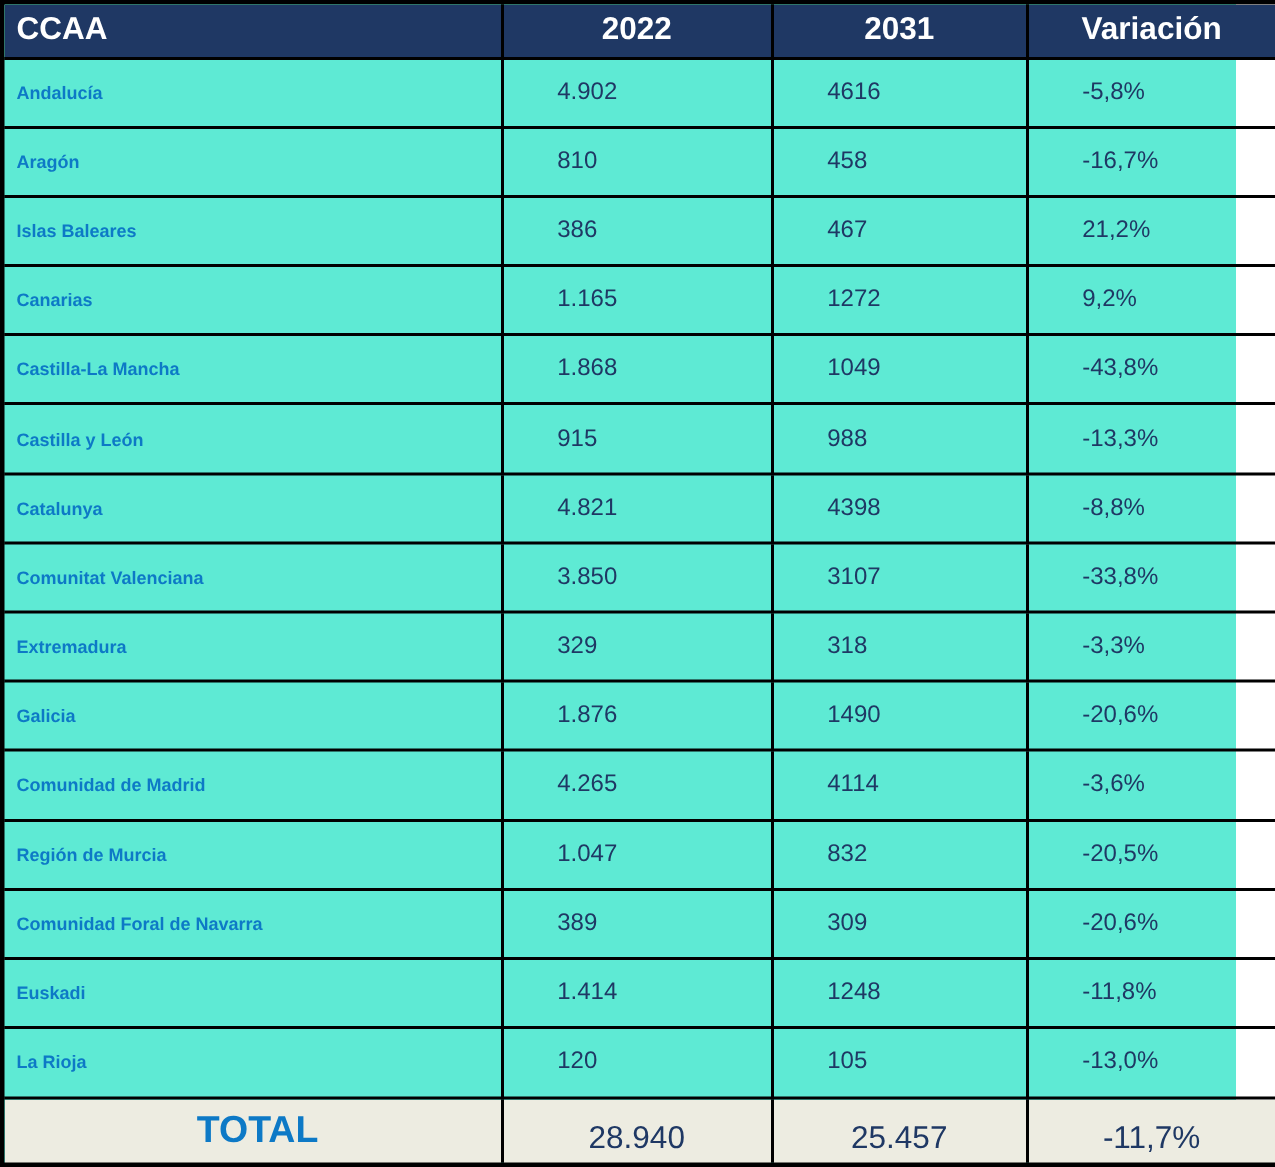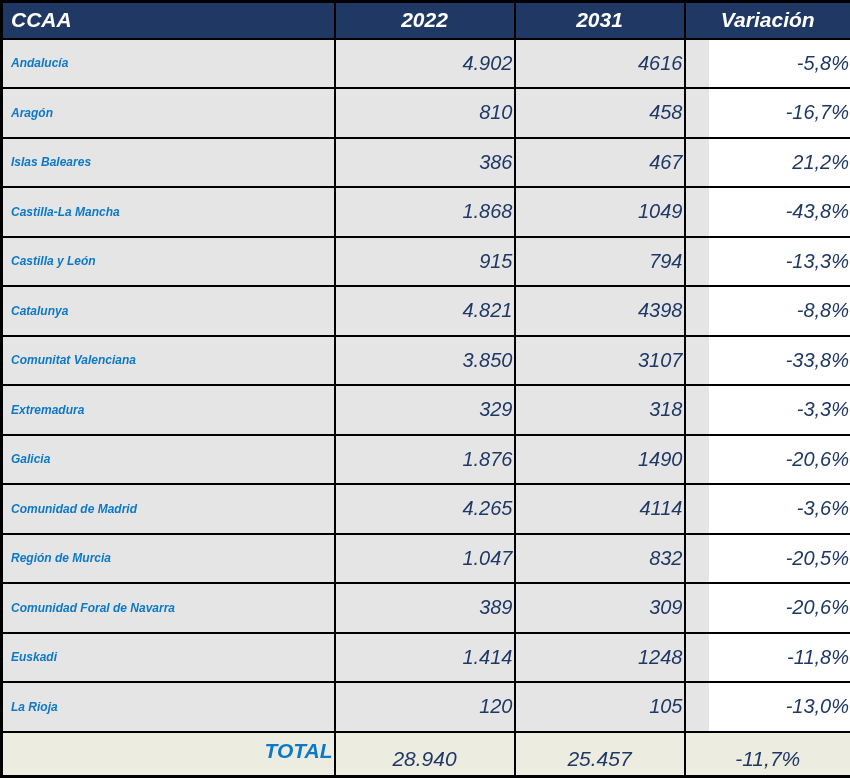--- a/index.html
+++ b/index.html
@@ -11,24 +11,23 @@
     --border-color: #000000;
   }
   * { box-sizing: border-box; }
   html, body {
     margin: 0;
     padding: 0;
     background: #FFFFFF;
     font-family: "Liberation Sans", sans-serif;
   }
   .page {
-    width: 709px;
+    width: 824px;
     height: 778px;
-    background: #e5e5e5;
-    font-style: italic;
+    background: #5eead4;
   }
   table.ccaa-table {
     width: 850px;
     height: 778px;
     border-collapse: collapse;
     table-layout: fixed;
     border: 3px solid var(--border-color);
   }
   table.ccaa-table th,
   table.ccaa-table td {
@@ -51,34 +50,34 @@
   tbody td.c-name {
     color: var(--region-text);
     font-weight: bold;
     font-size: 12px;
     text-align: left;
     vertical-align: middle;
     padding-left: 8px;
   }
   tbody td.val {
     color: var(--value-text);
-    font-size: 20px;
-    text-align: right;
+    font-size: 16px;
+    text-align: left;
     vertical-align: middle;
     padding-left: 36px;
   }
   tfoot tr.total td {
     background: var(--total-bg);
     height: 45px;
   }
   tfoot tr.total td.c-name {
     color: var(--region-text);
     font-weight: bold;
-    font-size: 21px;
-    text-align: right;
+    font-size: 25px;
+    text-align: center;
     vertical-align: top;
     padding-left: 8px;
     padding-top: 6px;
   }
   tfoot tr.total td.val {
     color: var(--value-text);
     font-size: 21px;
     text-align: center;
     vertical-align: bottom;
     padding-bottom: 4px;
@@ -120,33 +119,39 @@
   </tr>
 
 
   <tr>
     <td class="c-name">Islas Baleares</td>
     <td class="val">386</td>
     <td class="val">467</td>
     <td class="val">21,2%</td>
   </tr>
 
+  <tr>
+    <td class="c-name">Canarias</td>
+    <td class="val">1.165</td>
+    <td class="val">1272</td>
+    <td class="val">9,2%</td>
+  </tr>
 
 
   <tr>
     <td class="c-name">Castilla-La Mancha</td>
     <td class="val">1.868</td>
     <td class="val">1049</td>
     <td class="val">-43,8%</td>
   </tr>
 
   <tr>
     <td class="c-name">Castilla y León</td>
     <td class="val">915</td>
-    <td class="val">794</td>
+    <td class="val">988</td>
     <td class="val">-13,3%</td>
   </tr>
 
   <tr>
     <td class="c-name">Catalunya</td>
     <td class="val">4.821</td>
     <td class="val">4398</td>
     <td class="val">-8,8%</td>
   </tr>
 

